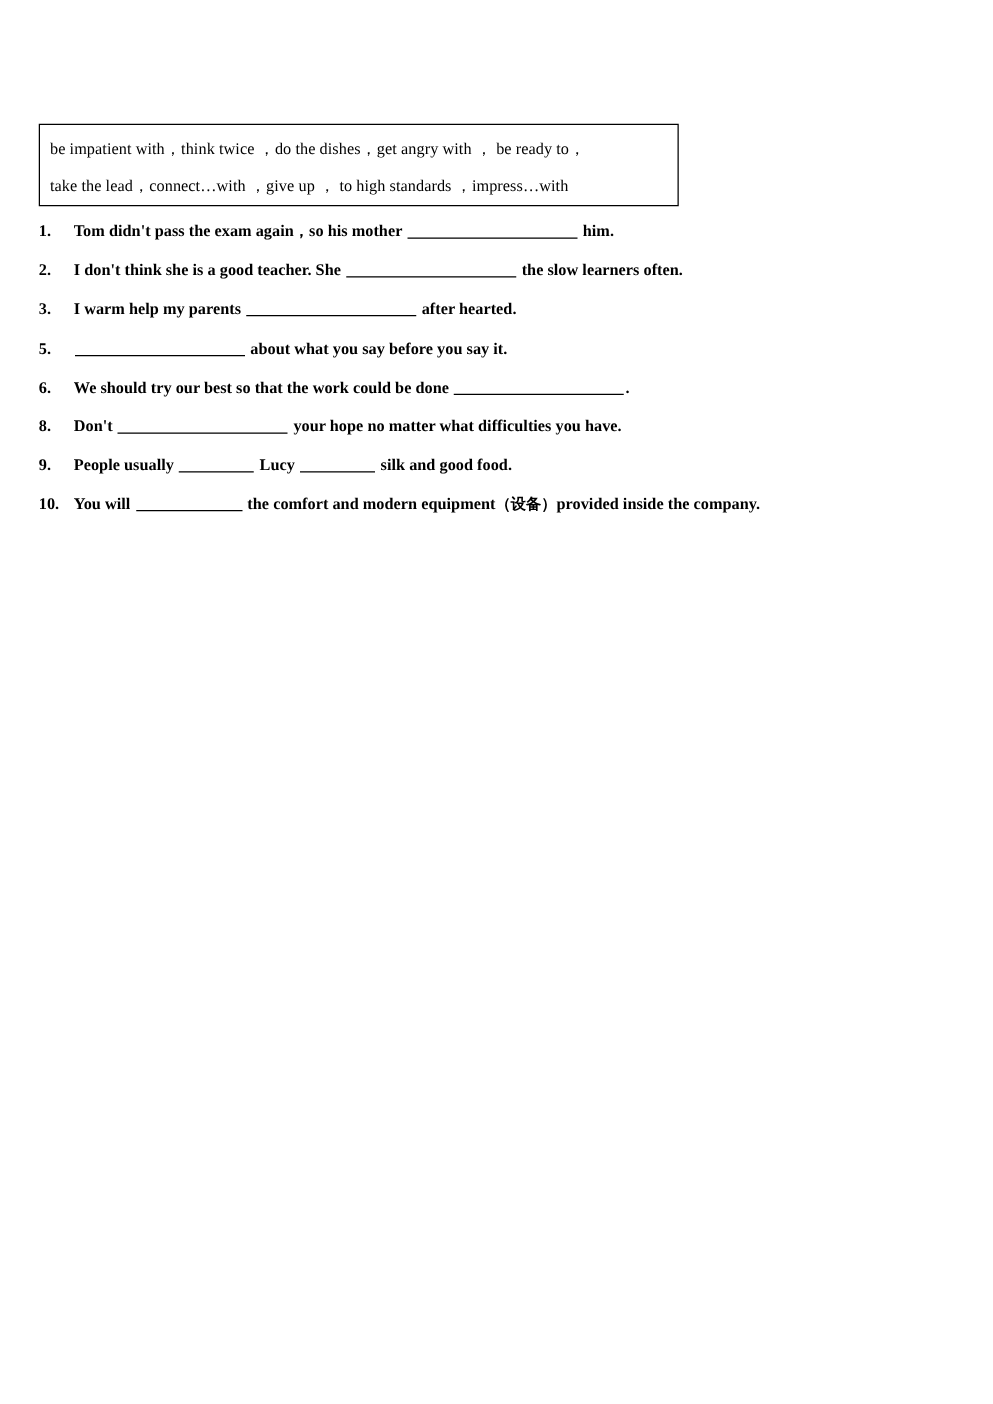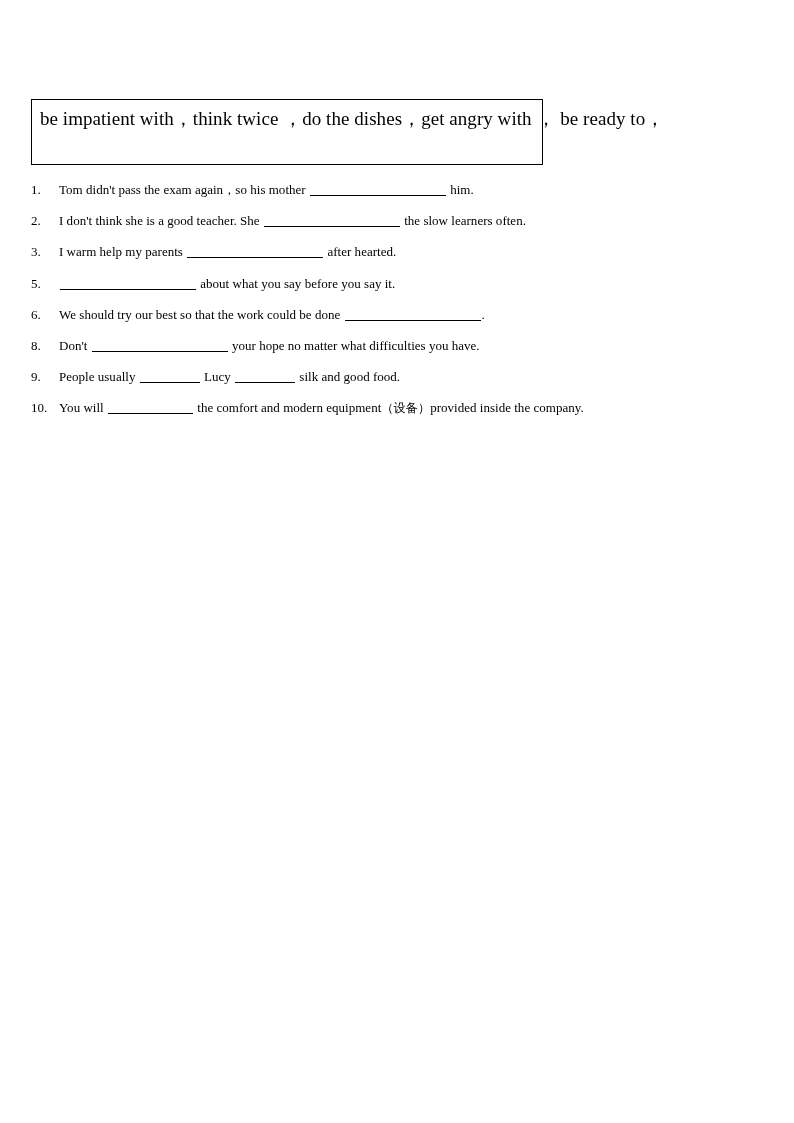--- a/index.html
+++ b/index.html
@@ -31,41 +31,42 @@
     left: 31px;
     top: 99px;
     width: 512px;
     height: 66px;
     border: 1px solid #000000;
     box-sizing: border-box;
   }
   .wordbank-line {
     position: absolute;
     left: 8px;
-    font-size: 19px;
+    font-size: 13.0px;
     line-height: 16px;
     white-space: nowrap;
     letter-spacing: 0.05px;
   }
   .wordbank-line.l1 { top: 11px; }
   .wordbank-line.l2 { top: 41px; }
 
   
   .questions {
     position: absolute;
     left: 31px;
     top: 176px;
     width: 720px;
   }
   .qrow {
     position: relative;
     height: 31.2px;
     font-size: 13.0px;
-    line-height: 28px;
+    line-height: 18px;
     white-space: nowrap;
+    font-weight: bold;
   }
   .qnum {
     display: inline-block;
     width: 28px;
     text-align: left;
     vertical-align: baseline;
   }
   .qtext {
     display: inline;
     vertical-align: baseline;
@@ -88,20 +89,21 @@
     font-size: 12.2px;
   }
 </style>
 </head>
 <body>
 
 <div class="page">
 
   <div class="wordbank">
     <div class="wordbank-line l1">be impatient with，think twice ，do the dishes，get angry with ，  be ready to，</div>
+    <div class="wordbank-line l2">take the lead，connect…with ，give up ，   to high standards ，impress…with</div>
   </div>
 
   <div class="questions">
       <div class="qrow"><span class="qnum">1.</span><span class="qtext">Tom didn't pass the exam again</span><span class="qtext cjk">，</span><span class="qtext">so his mother </span><span class="blank std"></span><span class="qtext"> him.</span></div>
       <div class="qrow"><span class="qnum">2.</span><span class="qtext">I don't think she is a good teacher. She </span><span class="blank std"></span><span class="qtext"> the slow learners often.</span></div>
       <div class="qrow"><span class="qnum">3.</span><span class="qtext">I warm help my parents </span><span class="blank std"></span><span class="qtext"> after hearted.</span></div>
       <div class="qrow"><span class="qnum">5.</span><span class="blank std"></span><span class="qtext"> about what you say before you say it.</span></div>
       <div class="qrow"><span class="qnum">6.</span><span class="qtext">We should try our best so that the work could be done </span><span class="blank std"></span><span class="qtext">.</span></div>
       <div class="qrow"><span class="qnum">8.</span><span class="qtext">Don't </span><span class="blank std"></span><span class="qtext"> your hope no matter what difficulties you have.</span></div>
       <div class="qrow"><span class="qnum">9.</span><span class="qtext">People usually </span><span class="blank short"></span><span class="qtext"> Lucy </span><span class="blank short"></span><span class="qtext"> silk and good food.</span></div>

